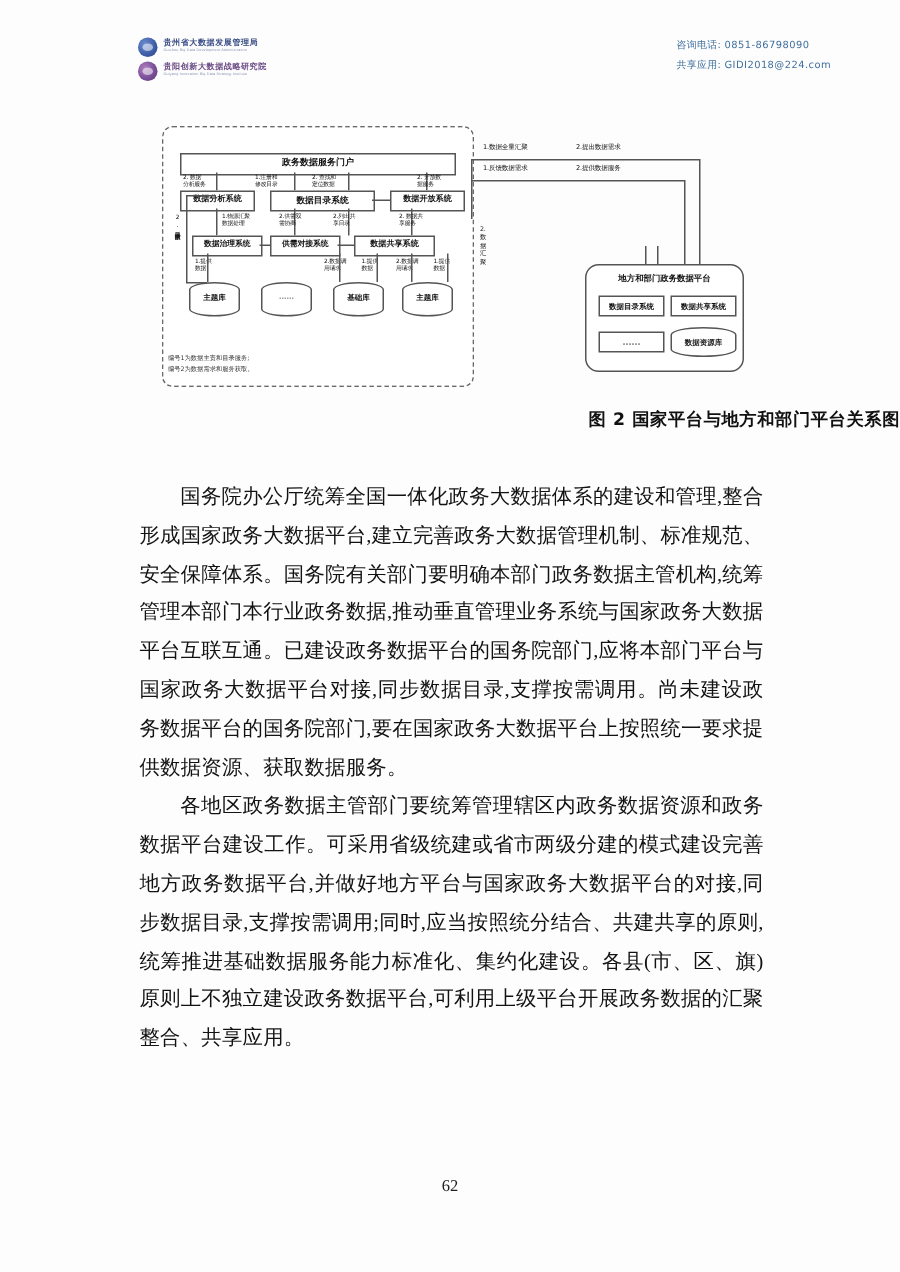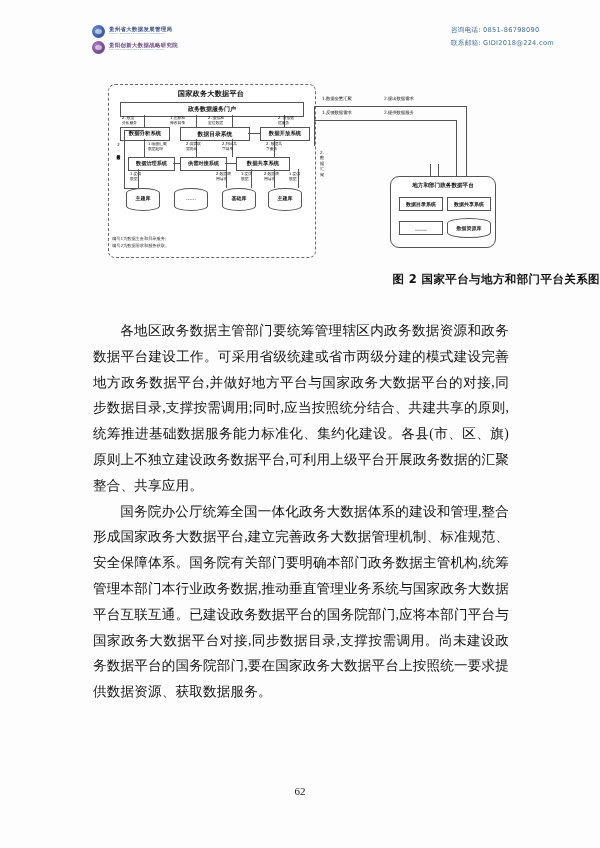--- a/index.html
+++ b/index.html
@@ -190,30 +190,29 @@
         </span>
       </div>
     </div>
 
     <div class="contact-block">
       <div class="contact-row">
         <span>咨询电话:</span>
         <span class="val">0851-86798090</span>
       </div>
       <div class="contact-row">
-        <span>联系邮箱:</span>
+        <span>共享应用:</span>
         <span class="val">GIDI2018@224.com</span>
       </div>
     </div>
   </div>
 
   <div class="figure-wrap">
 
     <div class="dashed-outer"></div>
-    <div class="nat-title">国家政务大数据平台</div>
 
     <div class="box portal">政务数据服务门户</div>
 
     <div class="conn vline" style="left:36px;top:31px;height:12px;"></div>
     <div class="conn vline" style="left:88px;top:31px;height:12px;"></div>
     <div class="conn vline" style="left:124px;top:31px;height:12px;"></div>
     <div class="conn vline" style="left:176px;top:31px;height:12px;"></div>
 
     <div class="lbl" style="left:14px;top:32px;width:30px;">2. 数据<br>分析服务</div>
     <div class="lbl" style="left:62px;top:32px;width:26px;">1.注册和<br>修改目录</div>
@@ -300,18 +299,18 @@
 
     <div class="note">
       <div>编号1为数据主责和目录服务;</div>
       <div>编号2为数据需求和服务获取。</div>
     </div>
   </div>
 
   <div class="fig-caption">图 2 国家平台与地方和部门平台关系图</div>
 
   <div class="body-text">
+    <p class="para">国务院办公厅统筹全国一体化政务大数据体系的建设和管理,整合形成国家政务大数据平台,建立完善政务大数据管理机制、标准规范、安全保障体系。国务院有关部门要明确本部门政务数据主管机构,统筹管理本部门本行业政务数据,推动垂直管理业务系统与国家政务大数据平台互联互通。已建设政务数据平台的国务院部门,应将本部门平台与国家政务大数据平台对接,同步数据目录,支撑按需调用。尚未建设政务数据平台的国务院部门,要在国家政务大数据平台上按照统一要求提供数据资源、获取数据服务。</p>
     <p class="para">各地区政务数据主管部门要统筹管理辖区内政务数据资源和政务数据平台建设工作。可采用省级统建或省市两级分建的模式建设完善地方政务数据平台,并做好地方平台与国家政务大数据平台的对接,同步数据目录,支撑按需调用;同时,应当按照统分结合、共建共享的原则,统筹推进基础数据服务能力标准化、集约化建设。各县(市、区、旗)原则上不独立建设政务数据平台,可利用上级平台开展政务数据的汇聚整合、共享应用。</p>
-    <p class="para">国务院办公厅统筹全国一体化政务大数据体系的建设和管理,整合形成国家政务大数据平台,建立完善政务大数据管理机制、标准规范、安全保障体系。国务院有关部门要明确本部门政务数据主管机构,统筹管理本部门本行业政务数据,推动垂直管理业务系统与国家政务大数据平台互联互通。已建设政务数据平台的国务院部门,应将本部门平台与国家政务大数据平台对接,同步数据目录,支撑按需调用。尚未建设政务数据平台的国务院部门,要在国家政务大数据平台上按照统一要求提供数据资源、获取数据服务。</p>
   </div>
 
   <div class="page-num">62</div>
 </div>
 
 </body></html>

